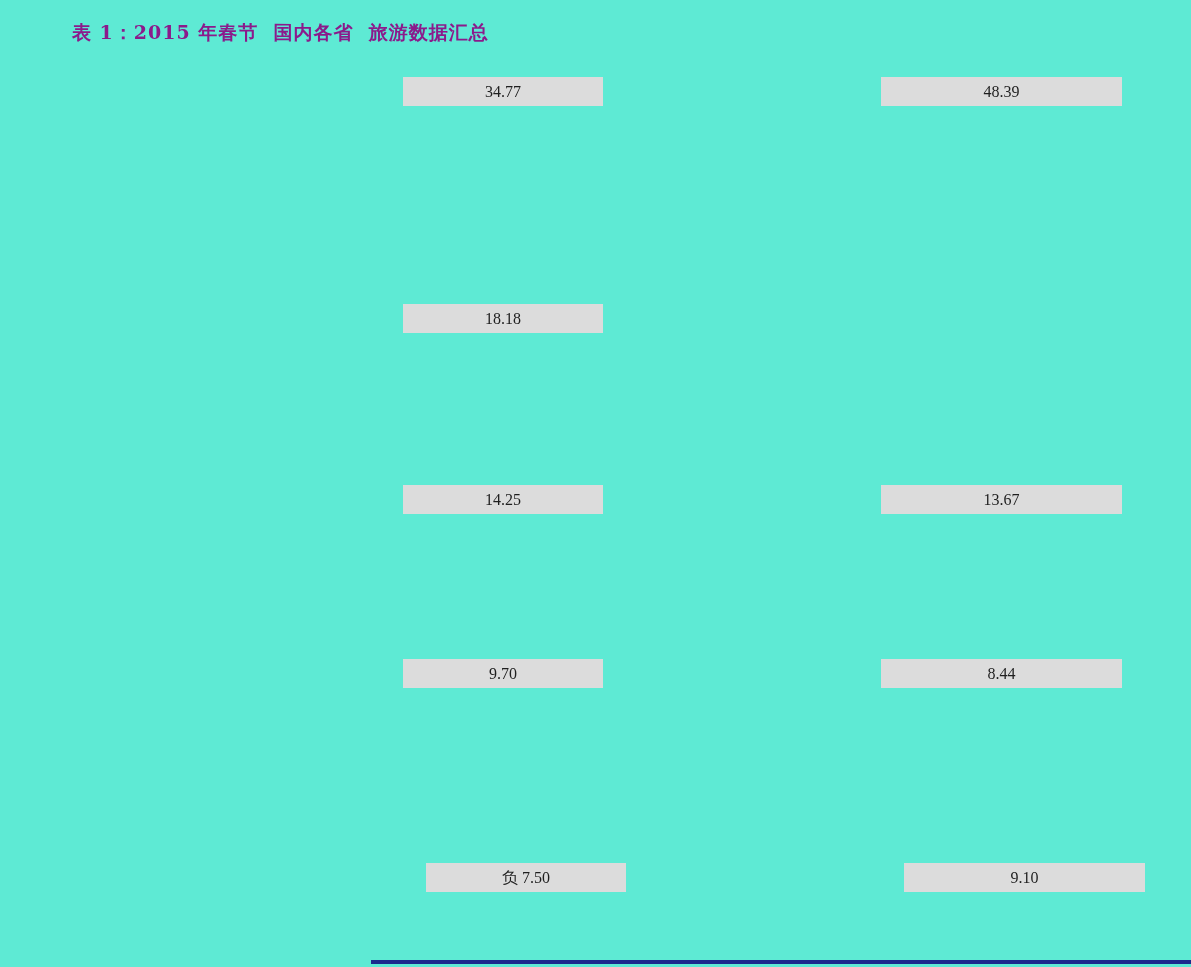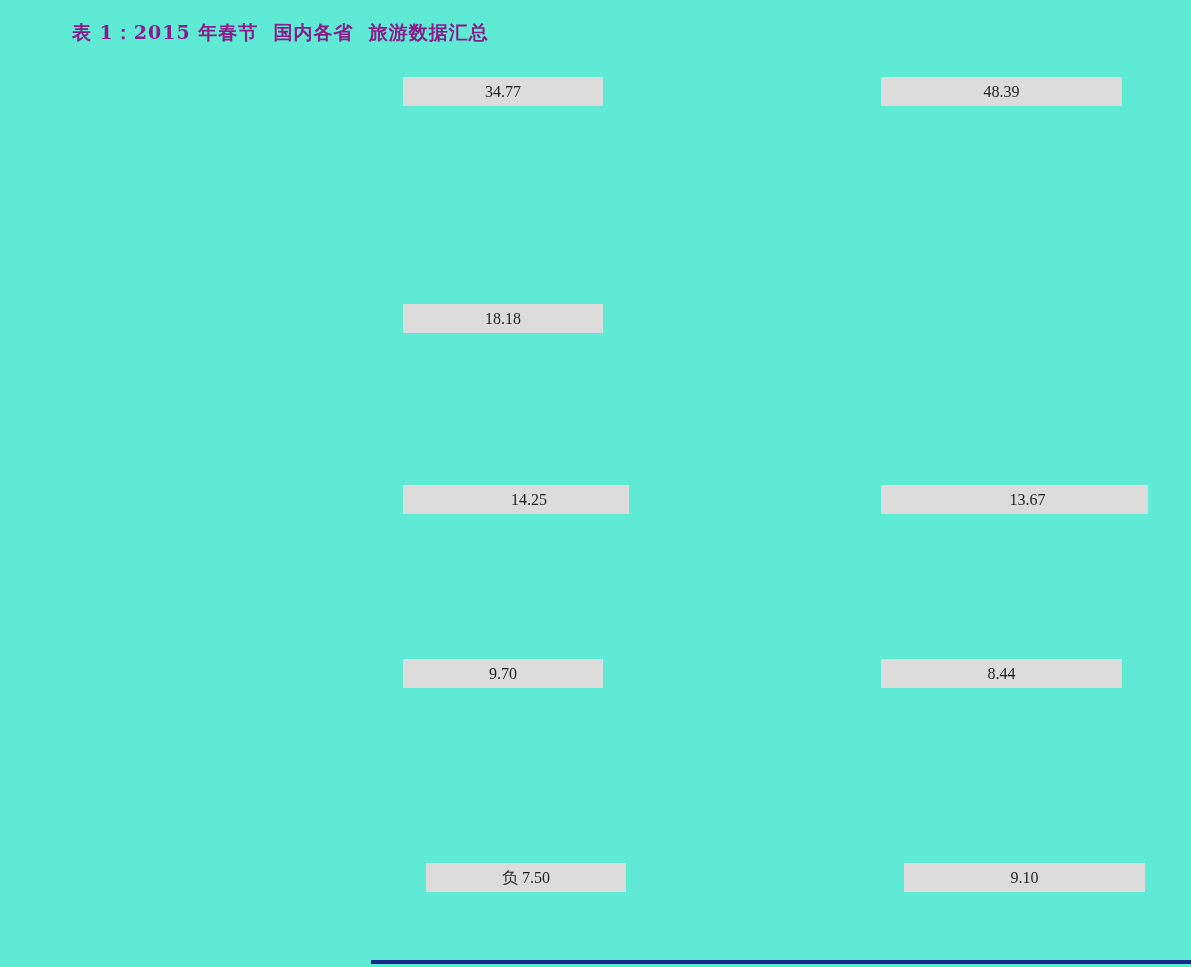--- a/index.html
+++ b/index.html
@@ -33,21 +33,21 @@
     background: #DCDCDC;
     color: #1F1F1F;
     font-size: 16px;
     text-align: center;
     font-family: "Liberation Serif", serif;
   }
   .col-left  { left: 403px; width: 200px; }
   .col-right { left: 881px; width: 241px; }
   .row-1 { top: 77px; }
   .row-2 { top: 288px; margin-top: 16px; }
-  .row-3 { top: 485px; padding-left: 26px; }
+  .row-3 { top: 485px; }
   .row-4 { top: 659px; }
   .row-5 { top: 863px; margin-left: 23px; }
   .bottom-rule {
     position: absolute;
     left: 371px;
     top: 960px;
     width: 820px;
     height: 4px;
     background: #1A2A8C;
   }

